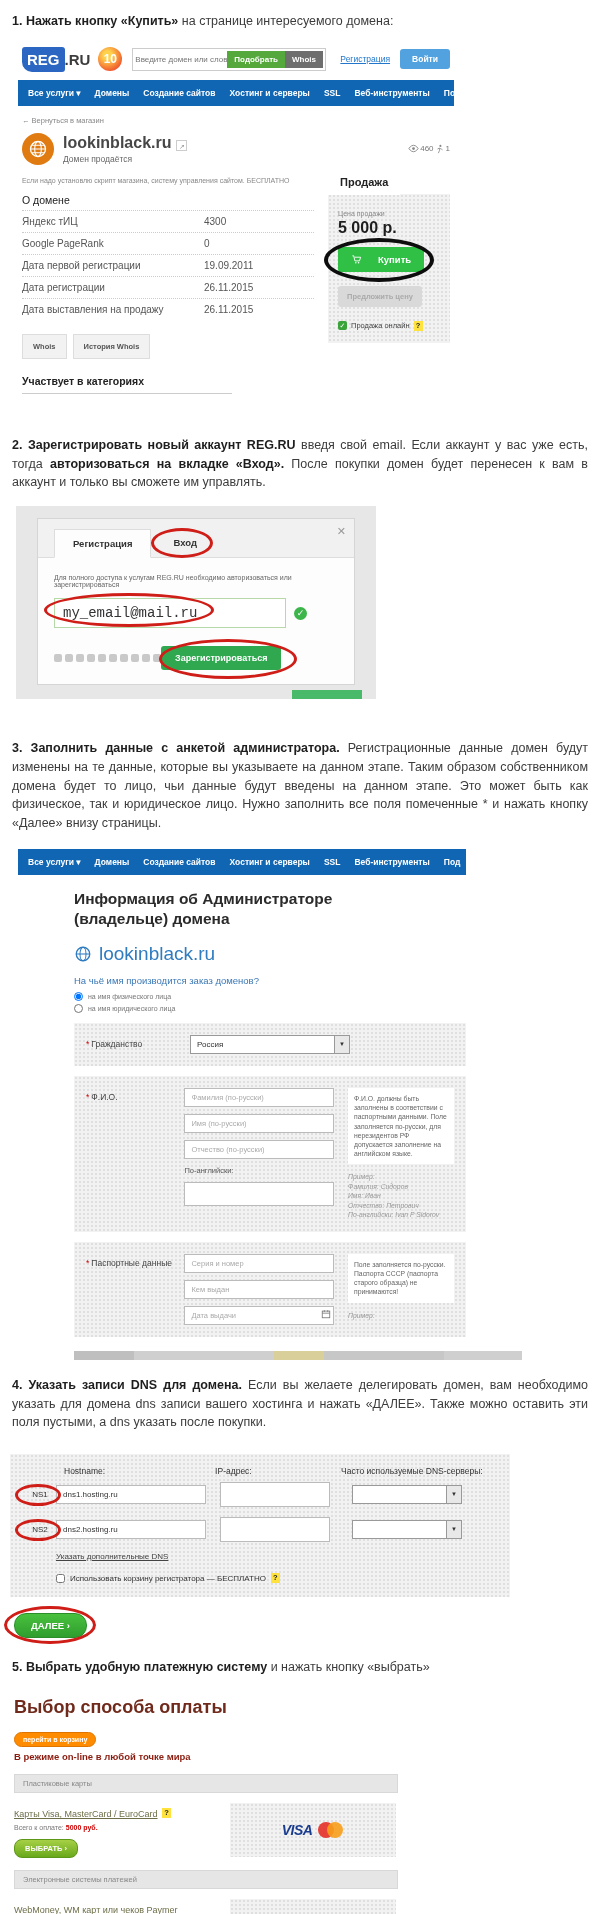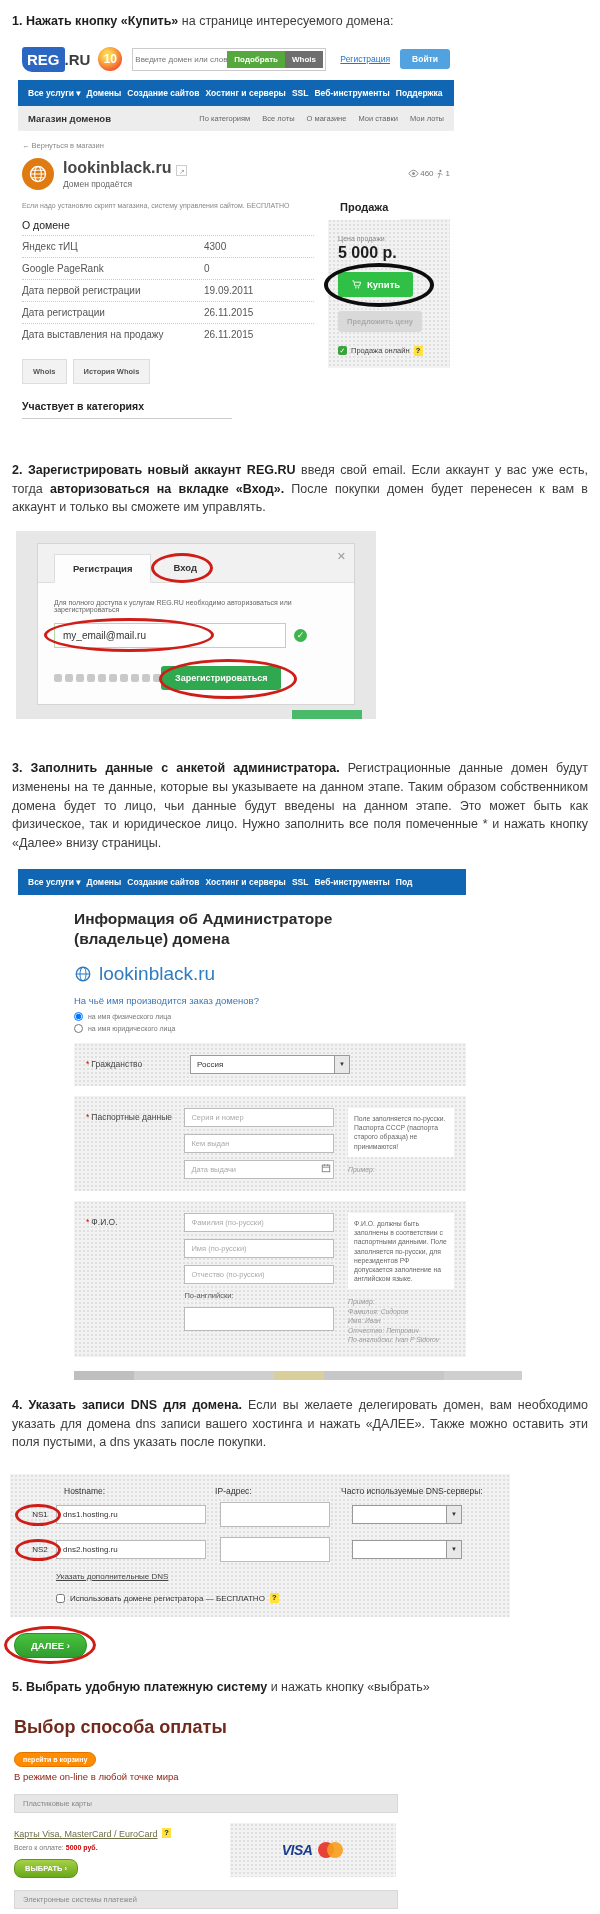--- a/index.html
+++ b/index.html
@@ -18,21 +18,21 @@
 .logo-reg{background:#2b66c3;color:#fff;font-weight:bold;font-size:15px;padding:4px 5px;border-radius:3px 3px 3px 10px}
 .logo-ru{font-weight:bold;font-size:15px;color:#3c3c3c;margin-right:8px}
 .anniv{width:24px;height:24px;border-radius:50%;background:radial-gradient(circle at 40% 35%,#ffd24d 20%,#f2622e 70%,#d8335f);color:#fff;font-weight:bold;font-size:12px;display:flex;align-items:center;justify-content:center;margin-right:10px}
 .s1-search{display:flex;align-items:center;border:1px solid #ccc;padding:2px;background:#fff}
 .s1-search input{border:0;outline:none;font-size:8px;width:92px;color:#999;font-family:inherit}
 .btn-green-sm{background:#55a83c;color:#fff;border:0;font-size:8px;font-weight:bold;padding:4px 7px;cursor:pointer;font-family:inherit}
 .btn-dark-sm{background:#6e6e6e;color:#fff;border:0;font-size:8px;font-weight:bold;padding:4px 7px;cursor:pointer;font-family:inherit}
 .s1-header-right{margin-left:auto;display:flex;align-items:center;gap:10px}
 .link-blue{color:#2277cc;font-size:8.5px;text-decoration:underline;cursor:pointer}
 .btn-login{background:#53a2e0;color:#fff;font-size:8.5px;font-weight:bold;padding:5px 12px;border-radius:3px;border:0;cursor:pointer;font-family:inherit}
-.bluenav{background:#1166b3;color:#fff;display:flex;align-items:center;padding:8px 10px;gap:6px;font-size:8.5px;font-weight:bold;white-space:nowrap;overflow:hidden}
+.bluenav{background:#1166b3;color:#fff;display:flex;align-items:center;padding:8px 10px;gap:14px;font-size:8.5px;font-weight:bold;white-space:nowrap;overflow:hidden}
 .bluenav span{cursor:pointer}
 .s1-subnav{background:#ededed;display:flex;align-items:center;padding:7px 10px}
 .s1-subnav .t{font-size:9.5px;font-weight:bold;color:#333}
 .s1-subnav .links{margin-left:auto;display:flex;gap:12px;font-size:7.5px;color:#666}
 .s1-subnav .links span{cursor:pointer}
 .backrow{font-size:7.5px;color:#888;margin:10px 0 8px 4px;cursor:pointer}
 .domrow{display:flex;align-items:center;padding:0 4px}
 .dom-ic{width:32px;height:32px;border-radius:50%;background:#e07b12;display:flex;align-items:center;justify-content:center;margin-right:9px}
 .dom-name{font-size:16px;font-weight:bold;color:#474747}
 .ext{display:inline-block;border:1px solid #ccc;color:#999;font-size:7px;width:11px;height:11px;line-height:11px;text-align:center;margin-left:5px;vertical-align:middle;cursor:pointer}
@@ -46,34 +46,34 @@
 .arow .al{flex:1}
 .arow .av{width:110px}
 .whoisbtns{display:flex;gap:6px;margin:14px 0 16px}
 .btn-wh{background:#f2f2f2;border:1px solid #ddd;font-size:7.5px;font-weight:bold;color:#555;padding:7px 10px;cursor:pointer;font-family:inherit}
 .h-cats{font-size:10.5px;font-weight:bold;color:#222;padding-bottom:6px;border-bottom:1px solid #ccc;width:72%}
 .rcol{width:122px}
 .sale-tab{background:#fff;display:inline-block;font-size:11px;font-weight:bold;color:#222;padding:7px 12px;position:relative;z-index:2}
 .sale-box{padding:10px 10px 12px;margin-top:-1px}
 .price-lab{font-size:7px;color:#888;margin-top:6px}
 .price{font-size:16px;font-weight:bold;color:#1d1d1d;margin:2px 0 10px}
-.btn-buy{background:#2fc045;color:#fff;border:0;border-radius:3px;font-size:9.5px;font-weight:bold;padding:7px 13px;display:inline-flex;align-items:center;gap:5px;cursor:pointer;font-family:inherit}
+.btn-buy{background:#2fc045;color:#fff;border:0;border-radius:3px;font-size:9.5px;font-weight:bold;padding:7px 13px;display:inline-flex;align-items:center;gap:16px;cursor:pointer;font-family:inherit}
 .btn-offer{background:#d9d9d9;color:#aaa;border:0;border-radius:3px;font-size:7.5px;font-weight:bold;padding:6px 9px;margin-top:14px;cursor:pointer;font-family:inherit}
 .online-row{display:flex;align-items:center;gap:4px;margin-top:14px;font-size:7.5px;color:#444}
 .chk-g{width:9px;height:9px;background:#3aa33a;color:#fff;font-size:7px;line-height:9px;text-align:center;border-radius:2px}
 
 .s2-wrap{width:360px;margin:14px 0 0 16px;background:#e7e7e7;padding:12px 0 14px;position:relative}
 .modal{width:318px;margin:0 auto;background:#fdfdfd;border:1px solid #d5d5d5;position:relative;padding-bottom:14px}
 .m-close{position:absolute;top:6px;right:8px;color:#999;font-size:11px;cursor:pointer}
 .m-tabs{display:flex;gap:4px;padding:10px 0 0 16px;background:#f1f1f1;border-bottom:1px solid #ddd}
 .m-tab{font-size:9.5px;font-weight:bold;color:#333;padding:8px 18px;cursor:pointer}
 .m-tab.active{background:#fdfdfd;border:1px solid #ddd;border-bottom:1px solid #fdfdfd;margin-bottom:-1px}
 .m-info{font-size:7px;color:#666;margin:16px 16px 10px}
 .m-emailrow{display:flex;align-items:center;gap:8px;margin:0 16px;position:relative}
-.m-email{border:1px solid #b7d9a8;padding:6px 8px;font-size:10px;color:#333;width:232px;font-family:Liberation Sans, sans-serif;outline:none}
+.m-email{border:1px solid #b7d9a8;padding:6px 8px;font-size:14px;color:#333;width:232px;font-family:Liberation Mono, monospace;outline:none}
 .okmark{width:13px;height:13px;border-radius:50%;background:#3cb54a;color:#fff;font-size:9px;line-height:13px;text-align:center}
 .m-bottom{display:flex;align-items:center;margin:18px 16px 0;position:relative}
 .socials{display:flex;gap:3px}
 .soc{width:8px;height:8px;background:#c9c9c9;border-radius:2px;cursor:pointer}
 .btn-reg{background:#2fa84f;color:#fff;border:0;border-radius:3px;font-size:9px;font-weight:bold;padding:7px 14px;margin-left:auto;cursor:pointer;font-family:inherit}
 .peek-green{position:absolute;right:14px;bottom:0;width:70px;height:9px;background:#49b96a}
 
 .s3{width:470px;margin:16px 0 0 18px}
 .s3 .bluenav{width:448px}
 .s3-content{padding:14px 0 0 56px}
@@ -112,21 +112,21 @@
 .dns-inp{width:150px;border:1px solid #bbb;background:#fff;padding:4px 6px;font-size:8px;color:#333;font-family:inherit;text-decoration:underline wavy #d44 1px;outline:none}
 .ip-inp{width:110px;border:1px solid #bbb;background:#fff;padding:4px 6px;margin-left:14px;font-family:inherit;outline:none}
 .dns-sel{margin-left:22px}
 .morelink{margin-left:32px;font-size:8px;color:#444;text-decoration:underline;cursor:pointer}
 .freerow{display:flex;align-items:center;gap:5px;margin:12px 0 0 32px;font-size:8px;color:#333}
 .btn-next{background:linear-gradient(#49c13e,#2f9e2f);color:#fff;border:1px solid #2a8f2a;border-radius:12px;font-size:9.5px;font-weight:bold;padding:6px 16px;margin:16px 0 0 4px;display:inline-flex;align-items:center;gap:5px;cursor:pointer;font-family:inherit}
 
 .paywrap{margin:20px 0 0 14px;width:560px}
 .h-pay{font-size:18px;font-weight:bold;color:#702a1c;margin-bottom:10px}
 .btn-cart{background:#ff8c00;border:1px solid #e07400;color:#fff;font-size:7px;font-weight:bold;border-radius:9px;padding:3px 8px;cursor:pointer;font-family:inherit}
-.onlinenote{font-size:9.5px;font-weight:normal;color:#8b1d10;margin:4px 0 12px}
+.onlinenote{font-size:9.5px;font-weight:bold;color:#8b1d10;margin:4px 0 12px}
 .groupbar{background:#e6e6e6;border:1px solid #d8d8d8;color:#888;font-size:7.5px;padding:4px 8px;width:384px}
 .optrow{display:flex;padding:10px 0 12px;width:384px}
 .opt-l{width:210px}
 .opt-title{font-size:9px;color:#6e6e49;text-decoration:underline;cursor:pointer}
 .opt-total{font-size:7px;color:#777;margin-top:3px}
 .opt-total b{color:#c00}
 .btn-choose{background:linear-gradient(#a6d045,#69a81b);color:#fff;border:1px solid #5d971ا;border:1px solid #5d9718;font-size:7.5px;font-weight:bold;border-radius:8px;padding:4px 10px;margin-top:8px;cursor:pointer;font-family:inherit}
 .opt-r{width:166px;height:54px;margin-left:6px;display:flex;align-items:center;justify-content:center;gap:6px}
 .visa{font-style:italic;font-weight:bold;color:#1a3c8f;font-size:14px;letter-spacing:-0.5px}
 .mc{position:relative;width:26px;height:16px}
@@ -156,30 +156,20 @@
     </span>
   </div>
   <div class="bluenav">
     <span>Все услуги ▾</span>
     <span>Домены</span>
     <span>Создание сайтов</span>
     <span>Хостинг и серверы</span>
     <span>SSL</span>
     <span>Веб-инструменты</span>
     <span>Поддержка</span>
-  </div>
-  <div class="s1-subnav">
-    <span class="t">Магазин доменов</span>
-    <span class="links">
-      <span>По категориям</span>
-      <span>Все лоты</span>
-      <span>О магазине</span>
-      <span>Мои ставки</span>
-      <span>Мои лоты</span>
-    </span>
   </div>
   <div class="backrow">← Вернуться в магазин</div>
   <div class="domrow">
     <span class="dom-ic">
       <svg width="20" height="20" viewBox="0 0 24 24">
             <circle cx="12" cy="12" r="9" fill="none" stroke="#fff" stroke-width="1.6"></circle>
             <ellipse cx="12" cy="12" rx="4" ry="9" fill="none" stroke="#fff" stroke-width="1.3"></ellipse>
             <path d="M3 12h18M4.6 7.5h14.8M4.6 16.5h14.8" stroke="#fff" stroke-width="1.3"></path>
           </svg>
     </span>
@@ -329,60 +319,60 @@
 
     <div class="panel dotted">
       <div class="p-lab"><span class="star">*</span><span>Гражданство</span></div>
       <div class="sel">
         <span class="v">Россия</span>
         <span class="a">▼</span>
       </div>
     </div>
 
     <div class="panel dotted">
+      <div class="p-lab"><span class="star">*</span><span>Ф.И.О.</span></div>
+      <div class="p-fields">
+        <input class="inp" placeholder="Фамилия (по-русски)" style="">
+        <input class="inp" placeholder="Имя (по-русски)" style="">
+        <input class="inp" placeholder="Отчество (по-русски)" style="">
+        <span class="eng-lab">По-английски:</span>
+        <input class="inp" style="height: 24px;">
+      </div>
+      <div class="p-help">
+        <div class="helpbox">Ф.И.О. должны быть заполнены в соответствии с паспортными данными. Поле заполняется по-русски, для нерезидентов РФ допускается заполнение на английском языке.</div>
+        <div class="example">
+          <div>Пример:</div>
+          <div>Фамилия: Сидоров</div>
+          <div>Имя: Иван</div>
+          <div>Отчество: Петрович</div>
+          <div>По-английски: Ivan P Sidorov</div>
+        </div>
+      </div>
+    </div>
+
+    <div class="panel dotted">
       <div class="p-lab"><span class="star">*</span><span>Паспортные данные</span></div>
       <div class="p-fields">
         <input class="inp" placeholder="Серия и номер" style="">
         <input class="inp" placeholder="Кем выдан" style="">
         <span class="datewrap">
           <input class="inp" placeholder="Дата выдачи" style="">
           <svg class="cal" width="10" height="10" viewBox="0 0 24 24">
                 <rect x="3" y="5" width="18" height="16" fill="none" stroke="#777" stroke-width="2"></rect>
                 <path d="M3 10h18M8 3v4M16 3v4" stroke="#777" stroke-width="2"></path>
               </svg>
         </span>
       </div>
       <div class="p-help">
         <div class="helpbox">Поле заполняется по-русски. Паспорта СССР (паспорта старого образца) не принимаются!</div>
         <div class="example">
               <div>Пример:</div>
             </div>
       </div>
     </div>
-
-    <div class="panel dotted">
-      <div class="p-lab"><span class="star">*</span><span>Ф.И.О.</span></div>
-      <div class="p-fields">
-        <input class="inp" placeholder="Фамилия (по-русски)" style="">
-        <input class="inp" placeholder="Имя (по-русски)" style="">
-        <input class="inp" placeholder="Отчество (по-русски)" style="">
-        <span class="eng-lab">По-английски:</span>
-        <input class="inp" style="height: 24px;">
-      </div>
-      <div class="p-help">
-        <div class="helpbox">Ф.И.О. должны быть заполнены в соответствии с паспортными данными. Поле заполняется по-русски, для нерезидентов РФ допускается заполнение на английском языке.</div>
-        <div class="example">
-          <div>Пример:</div>
-          <div>Фамилия: Сидоров</div>
-          <div>Имя: Иван</div>
-          <div>Отчество: Петрович</div>
-          <div>По-английски: Ivan P Sidorov</div>
-        </div>
-      </div>
-    </div>
     <div class="hscroll">
       <i style="width:60px;background:#bfbfbf"></i>
           <i style="width:140px;background:#cfcfcf"></i>
           <i style="width:50px;background:#d9cf9a"></i>
           <i style="width:120px;background:#c7c7c7"></i>
           <i style="flex:1;background:#cfcfcf"></i>
     </div>
   </div>
 </div>
 
@@ -409,21 +399,21 @@
       <input class="dns-inp" value="dns2.hosting.ru" style="">
       <input class="ip-inp" style="">
       <span class="sel dns-sel" style="width:110px">
             <span class="v"></span>
             <span class="a">▼</span>
           </span>
     </div>
     <div class="morelink">Указать дополнительные DNS</div>
     <div class="freerow">
       <input type="checkbox" style="width: 9px; height: 9px; margin: 0px;">
-      <span>Использовать домене регистратора — БЕСПЛАТНО</span>
+      <span>Использовать корзину регистратора — БЕСПЛАТНО</span>
       <span class="qbadge">?</span>
     </div>
   </div>
   <span class="rel" style="display:inline-block">
     <button class="btn-next">ДАЛЕЕ ›</button>
     <span class="oval" style="left:-6px;top:9px;width:92px;height:38px"></span>
   </span>
 </div>
 
 <p class="step" style="margin-top:20px"><b>5. Выбрать удобную платежную систему</b><span> и нажать кнопку «выбрать»</span></p>

